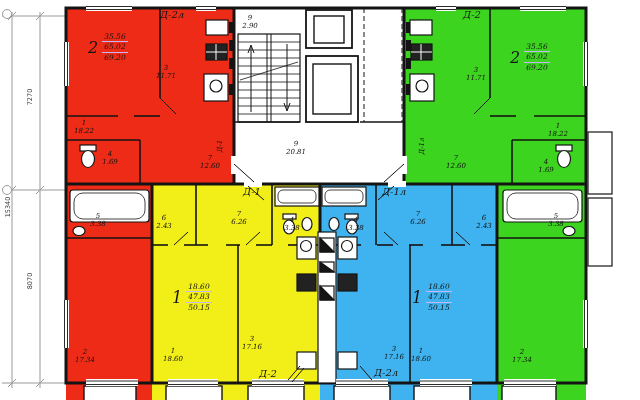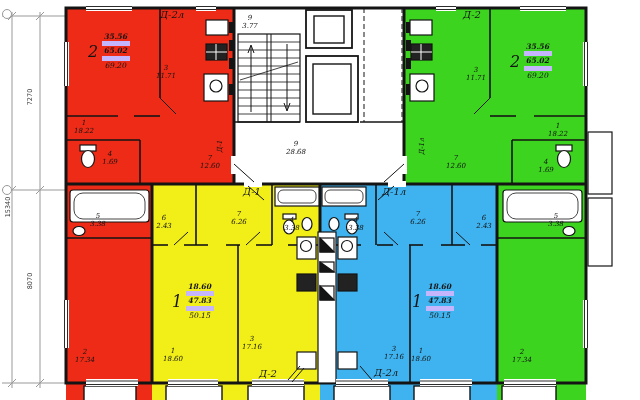--- a/index.html
+++ b/index.html
@@ -9,21 +9,21 @@
   .rl{position:absolute;z-index:5;font-style:italic;font-size:7px;line-height:1.15;
       text-align:center;transform:translateX(-50%);white-space:nowrap;}
   .dl{position:absolute;z-index:5;font-style:italic;font-size:10px;
       transform:translateX(-50%);white-space:nowrap;}
   .dlv{position:absolute;z-index:5;font-style:italic;font-size:7px;
       transform:rotate(-90deg);white-space:nowrap;}
   .apt{position:absolute;z-index:5;display:flex;align-items:center;gap:4px;font-style:italic;}
   .apt .n{font-size:16px;}
   .stack{font-size:7.5px;text-align:center;line-height:1.25;}
   .stack div{padding:0 2px;}
-  .stack div.u{border-bottom:5px solid #c4b5fd;font-weight:bold;}
+  .stack div.u{border-bottom:1px solid #c4b5fd;}
   .dim{position:absolute;z-index:5;width:34px;text-align:center;font-family:"DejaVu Sans",sans-serif;
       font-size:6.5px;color:#333;transform:rotate(-90deg);}
 </style>
 </head>
 <body>
 
 <div id="scene">
 
 <svg id="plan-svg" width="640" height="400" viewBox="0 0 640 400">
 
@@ -289,25 +289,25 @@
     <rect x="588" y="198" width="24" height="68"></rect>
   </g>
 </svg>
 
   <div class="dim" style="left:-9px;top:203px">15340</div>
   <div class="dim" style="left:13px;top:93px">7270</div>
   <div class="dim" style="left:13px;top:277px">8070</div>
 
   <div class="rl" style="left:250px;top:14px">
     <div>9</div>
-      <div>3.77</div>
+      <div>2.90</div>
   </div>
   <div class="rl" style="left:296px;top:140px">
     <div>9</div>
-      <div>28.68</div>
+      <div>20.81</div>
   </div>
 
   <div class="apt" style="left:88px;top:32px">
     <span class="n">2</span>
     <span class="stack">
         <div class="u">35.56</div>
         <div class="u">65.02</div>
         <div>69.20</div>
       </span>
   </div>

